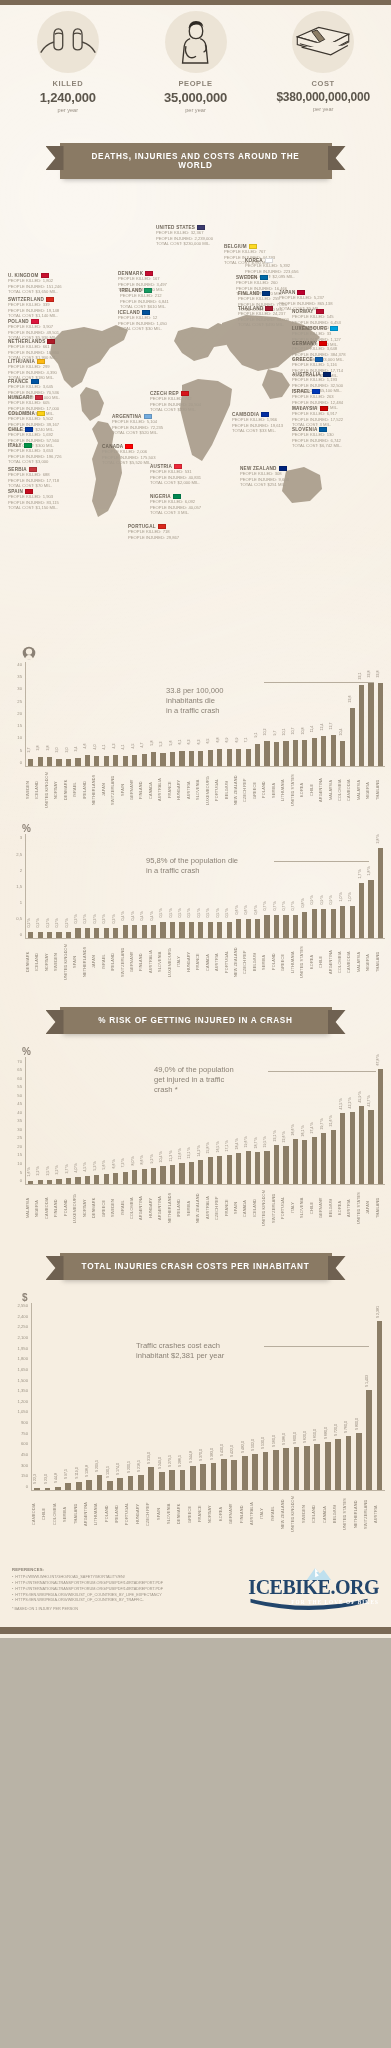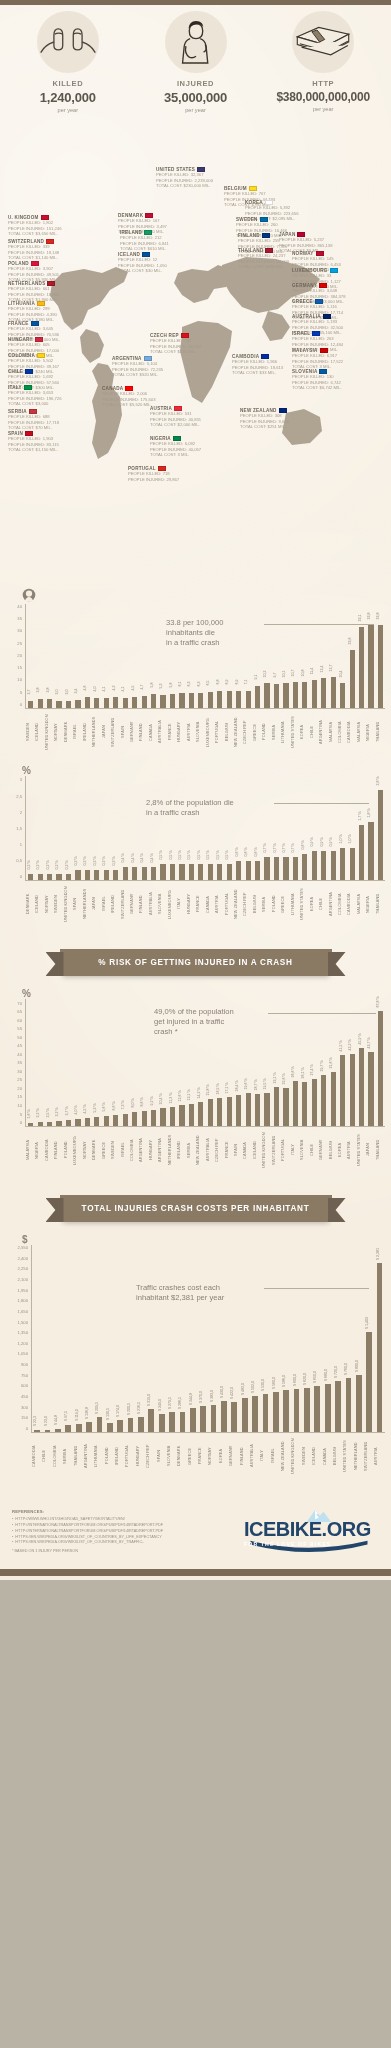--- a/index.html
+++ b/index.html
@@ -120,21 +120,21 @@
   }
   .callout-line { position:absolute; height: 1px; background: #b7ad9d; z-index: 4; }
 
   
   .footer { display:flex; justify-content: space-between; align-items:center;
             padding: 22px 12px 14px; }
   .refs { font-size: 3.8px; color: #9a9185; line-height: 1.55; }
   .refs b { font-size: 4.2px; color: #8a8175; letter-spacing: .2px; }
   .refs ul { list-style: none; margin: 1px 0 3px; }
   .refs li::before { content: "\25AA"; margin-right: 2px; color:#9a9185; }
-  .logo { text-align: left; position: relative; width: 135px; }
+  .logo { text-align: right; position: relative; width: 135px; font-family: Liberation Serif, serif; }
   .logo-main { font-size: 20px; font-weight: bold; color: #22456b; letter-spacing: -.5px; }
   .logo-sub { font-size: 5.2px; font-weight: bold; color: #22456b; letter-spacing: 1.1px; margin-top:1px;}
   .logo-arc { width: 130px; height: 16px; margin-top: -6px; }
 </style>
 </head>
 <body>
 
 <div class="page">
   <div class="topbar"></div>
 
@@ -164,44 +164,47 @@
         <svg viewBox="0 0 50 54" width="42" height="46">
           <g fill="none" stroke="#3b352e" stroke-width="1.6">
             <path d="M17 14 q0 -9 8 -9 q8 0 8 9 q0 9 -8 9 q-8 0 -8 -9z" fill="#f1e9dc"></path>
             <path d="M16 11 q1 -9 9 -9 q9 0 9 9 q0 -4 -5 -5 q-7 -1 -13 5z" fill="#2e2923" stroke="none"></path>
             <path d="M18 23 q-6 2 -7 9 l-2 20 l30 0 l-2 -20 q-1 -7 -7 -9"></path>
             <path d="M13 32 q-2 9 4 13 q4 2 8 -1"></path>
             <path d="M36 30 q3 7 -2 9"></path>
           </g>
         </svg>
       </div>
-      <div class="stat-label">INJURED</div>
+      <div class="stat-label">PEOPLE</div>
       <div class="stat-value">35,000,000</div>
       <div class="stat-sub">per year</div>
     </div>
 
     <div class="stat stat-cost">
       <div class="stat-circle">
         <svg viewBox="0 0 70 44" width="60" height="38">
           <g fill="#f3ece0" stroke="#3b352e" stroke-width="1.3">
             <path d="M5 16 L30 5 L65 13 L40 26 Z"></path>
             <path d="M5 16 L5 25 L40 35 L40 26 Z"></path>
             <path d="M40 26 L65 13 L65 22 L40 35 Z"></path>
             <path d="M8 24 L42 33 L64 21"></path>
             <path d="M10 28 L44 37 L64 26"></path>
           </g>
           <path d="M22 10 L31 22 L37 19 L28 8 Z" fill="#8b7d66" stroke="#3b352e" stroke-width="1.1"></path>
         </svg>
       </div>
-      <div class="stat-label">HTTP</div>
+      <div class="stat-label">COST</div>
       <div class="stat-value">$380,000,000,000</div>
       <div class="stat-sub">per year</div>
     </div>
   </div>
 
+  <div class="ribbon-wrap">
+    <div class="ribbon">DEATHS, INJURIES AND COSTS AROUND THE WORLD</div>
+  </div>
 
   <div class="map-section">
     <svg class="map-bg" viewBox="0 0 391 455" preserveAspectRatio="none">
       <g fill="#a39684" opacity=".85">
 
         <path d="M52 152 l10 -10 l22 -4 l18 4 l14 -6 l12 5 l-4 10 l-14 8 l-10 14 l-12 6 l-6 14 l-10 6 l-8 -8 l-6 -16 l-8 -10 z"></path>
         <path d="M86 198 l12 4 l6 12 l-4 12 l-10 6 l-8 -10 l-2 -16 z"></path>
 
         <path d="M98 232 l10 2 l6 10 l-2 12 l8 10 l2 18 l-6 22 l-8 16 l-10 6 l-6 -16 l4 -22 l-4 -20 l6 -16 l-6 -14 z"></path>
 
@@ -652,21 +655,21 @@
             <div class="bar" style="height: 82.8905px;">
               <span class="bar-val">33,8</span>
             </div>
           </div>
           <div class="bar-col">
             <div class="bar" style="height: 82.8905px;">
               <span class="bar-val">33,8</span>
             </div>
           </div>
         </div>
-      <div class="callout" style="left:160px; top:14px; white-space:pre-line;">33.8 per 100,000
+      <div class="callout" style="left:160px; top:24px; white-space:pre-line;">33.8 per 100,000
 inhabitants die
 in a traffic crash</div>
       <div class="callout-line" style="left:258px; top:20px; width:110px;"></div>
     </div>
     <div class="x-labels" id="c1x">
         <div class="x-lab">SWEDEN</div>
         <div class="x-lab">ICELAND</div>
         <div class="x-lab">UNITED KINGDOM</div>
         <div class="x-lab">NORWAY</div>
         <div class="x-lab">DENMARK</div>
@@ -903,21 +906,21 @@
             <div class="bar" style="height: 57.9375px;">
               <span class="bar-val">1,8 %</span>
             </div>
           </div>
           <div class="bar-col">
             <div class="bar" style="height: 90.125px;">
               <span class="bar-val">2,8 %</span>
             </div>
           </div>
         </div>
-      <div class="callout" style="left:140px; top:22px; white-space:pre-line;">2,8% of the population die
+      <div class="callout" style="left:140px; top:22px; white-space:pre-line;">95,8% of the population die
 in a traffic crash</div>
       <div class="callout-line" style="left:268px; top:27px; width:95px;"></div>
     </div>
     <div class="x-labels" id="c2x">
         <div class="x-lab">DENMARK</div>
         <div class="x-lab">ICELAND</div>
         <div class="x-lab">NORWAY</div>
         <div class="x-lab">SWEDEN</div>
         <div class="x-lab">UNITED KINGDOM</div>
         <div class="x-lab">SPAIN</div>

